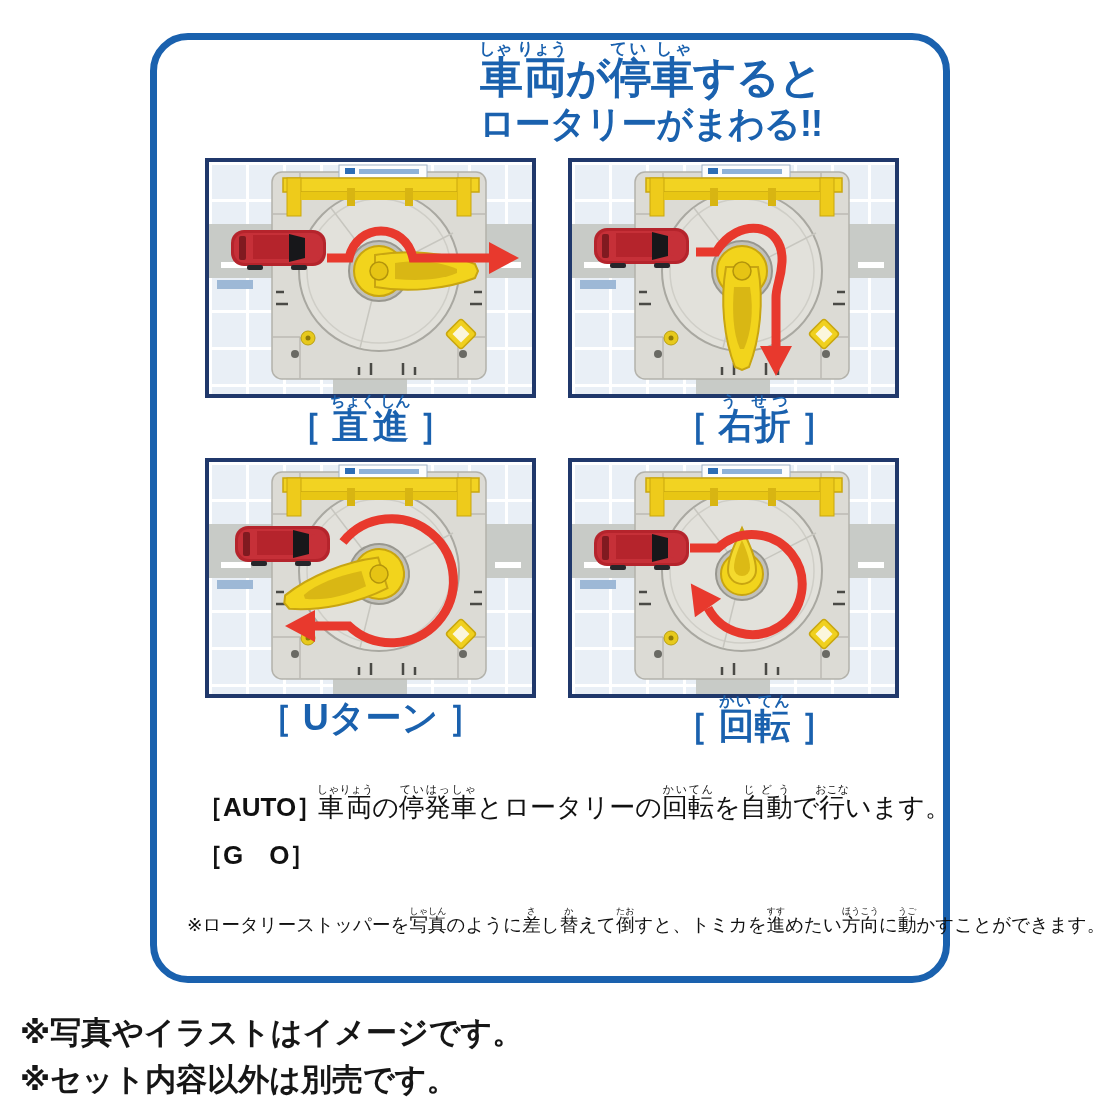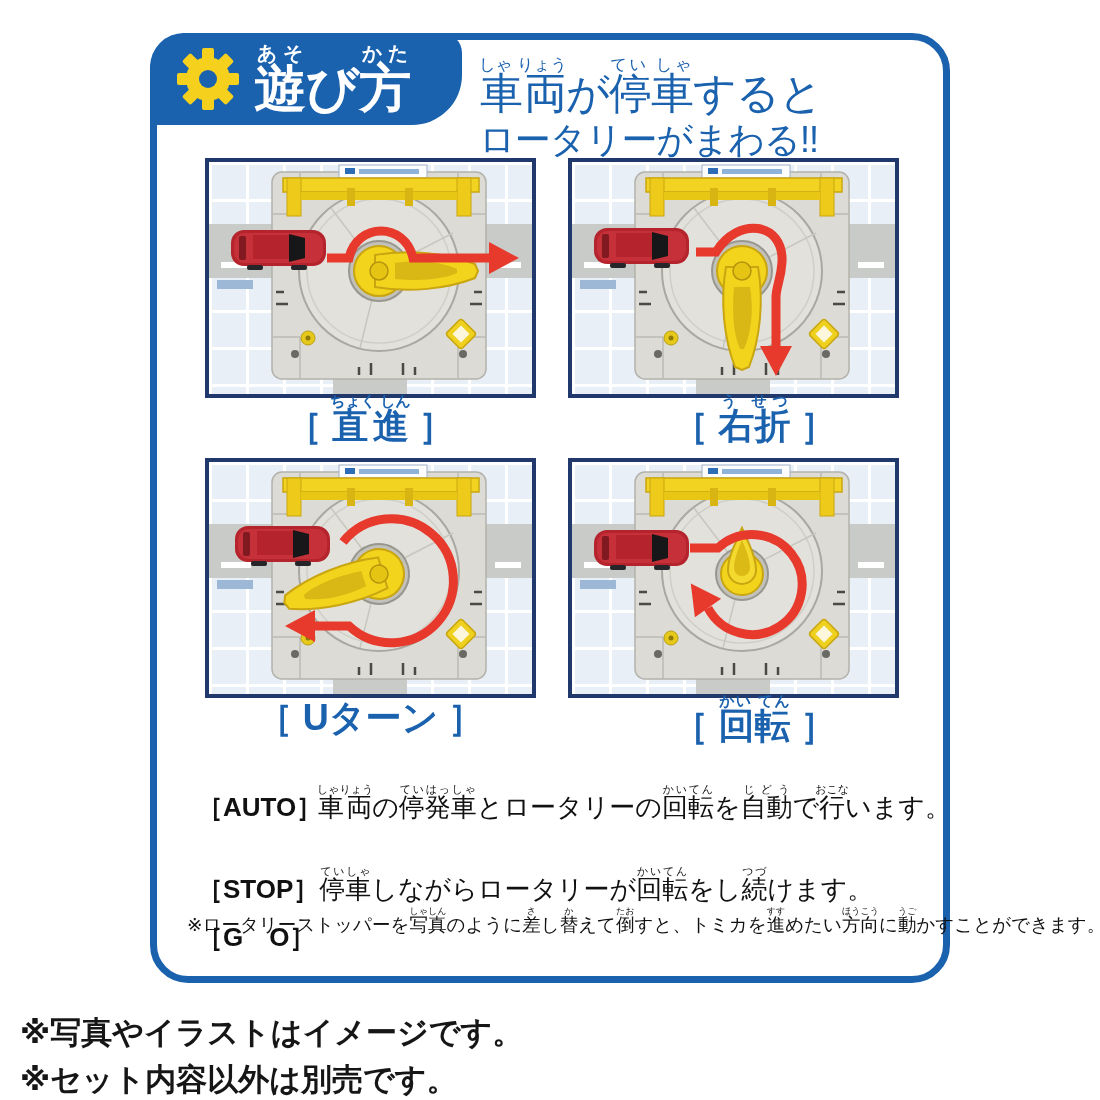--- a/index.html
+++ b/index.html
@@ -20,22 +20,22 @@
     position:absolute;left:150px;top:33px;width:800px;height:950px;
     border:7px solid var(--brand-blue);border-radius:38px;box-sizing:border-box;
   }
   .badge{
     position:absolute;left:-7px;top:-7px;width:312px;height:92px;
     background:var(--brand-blue);border-radius:34px 20px 50px 4px;
     display:flex;align-items:center;gap:14px;padding-left:26px;box-sizing:border-box;
   }
   .badge-text{color:#fff;font-weight:bold;font-size:52px;line-height:1;white-space:nowrap;padding-top:10px;}
   .headline{
-    position:absolute;left:322px;top:16px;width:470px;color:var(--brand-blue);
-    font-weight:normal;letter-spacing:-1px;white-space:nowrap;
+    position:absolute;left:322px;top:0px;width:470px;color:var(--brand-blue);
+    font-weight:bold;letter-spacing:-1px;white-space:nowrap;
   }
   .headline .l1{font-size:43px;line-height:1.15;}
   .headline .l2{font-size:36px;line-height:1.1;margin-top:2px;}
   .photo{
     position:absolute;width:323px;height:232px;border:4px solid var(--navy);
     background:#fff;margin:0;padding:0;
   }
   .photo svg{display:block;}
   .p1{left:48px;top:118px;} .p2{left:411px;top:118px;}
   .p3{left:48px;top:418px;} .p4{left:411px;top:418px;}
@@ -125,37 +125,20 @@
         <path d="M0 -34 C 5 -22, 8 -14, 8 -6 A 8 8 0 1 1 -8 -6 C -8 -14, -5 -22, 0 -34 Z" fill="#dcba15"></path>
       </g>
       <g id="ah">
           <path d="M0 -16 L30 0 L0 16 Z" fill="#e8392d"></path>
         </g>
     </defs>
   </svg>
 
   <div class="box">
 
-    <div class="badge">
-      <svg width="64" height="64" viewBox="-32 -32 64 64">
-        <g fill="#f5d11e">
-          <rect x="-6" y="-31" width="12" height="14" rx="2"></rect>
-          <rect x="-6" y="17" width="12" height="14" rx="2"></rect>
-          <rect x="17" y="-6" width="14" height="12" rx="2"></rect>
-          <rect x="-31" y="-6" width="14" height="12" rx="2"></rect>
-          <rect x="-6" y="-31" width="12" height="14" rx="2" transform="rotate(45)"></rect>
-          <rect x="-6" y="17" width="12" height="14" rx="2" transform="rotate(45)"></rect>
-          <rect x="17" y="-6" width="14" height="12" rx="2" transform="rotate(45)"></rect>
-          <rect x="-31" y="-6" width="14" height="12" rx="2" transform="rotate(45)"></rect>
-          <circle r="22"></circle>
-        </g>
-        <circle r="9" fill="#1a61ae"></circle>
-      </svg>
-      <span class="badge-text"><ruby>遊<rt>あそ</rt></ruby>び<ruby>方<rt>かた</rt></ruby></span>
-    </div>
 
     <div class="headline">
       <div class="l1"><ruby>車両<rt>しゃ りょう</rt></ruby>が<ruby>停車<rt>てい しゃ</rt></ruby>すると</div>
       <div class="l2">ロータリーがまわる!!</div>
     </div>
 
     <figure class="photo p1">
       <svg width="323" height="232" viewBox="0 0 323 232">
         <use href="#base"></use>
         <use href="#lever" transform="translate(170,109)"></use>
@@ -207,24 +190,20 @@
     <div class="plabel lr1 lrg">［ <ruby>右折<rt>う せつ</rt></ruby> ］</div>
     <div class="plabel lr2 ll">［ Uターン ］</div>
     <div class="plabel lr2 lrg">［ <ruby>回転<rt>かい てん</rt></ruby> ］</div>
 
     <div class="modes">
       <div class="mode-row">
         <span class="mode-label">［AUTO］</span>
         <span class="mode-text"><ruby>車両<rt>しゃりょう</rt></ruby>の<ruby>停発車<rt>ていはっしゃ</rt></ruby>とロータリーの<ruby>回転<rt>かいてん</rt></ruby>を<ruby>自動<rt>じどう</rt></ruby>で<ruby>行<rt>おこな</rt></ruby>います。</span>
       </div>
       <div class="mode-row">
-        <span class="mode-label">［STOP］</span>
-        <span class="mode-text"><ruby>停車<rt>ていしゃ</rt></ruby>しながらロータリーが<ruby>回転<rt>かいてん</rt></ruby>をし<ruby>続<rt>つづ</rt></ruby>けます。</span>
-      </div>
-      <div class="mode-row">
         <span class="mode-label">［G　O］</span>
       </div>
     </div>
 
     <div class="note">※ロータリーストッパーを<ruby>写真<rt>しゃしん</rt></ruby>のように<ruby>差<rt>さ</rt></ruby>し<ruby>替<rt>か</rt></ruby>えて<ruby>倒<rt>たお</rt></ruby>すと、トミカを<ruby>進<rt>すす</rt></ruby>めたい<ruby>方向<rt>ほうこう</rt></ruby>に<ruby>動<rt>うご</rt></ruby>かすことができます。</div>
   </div>
 
   <div class="footer">
     <div>※写真やイラストはイメージです。</div>
     <div>※セット内容以外は別売です。</div>

